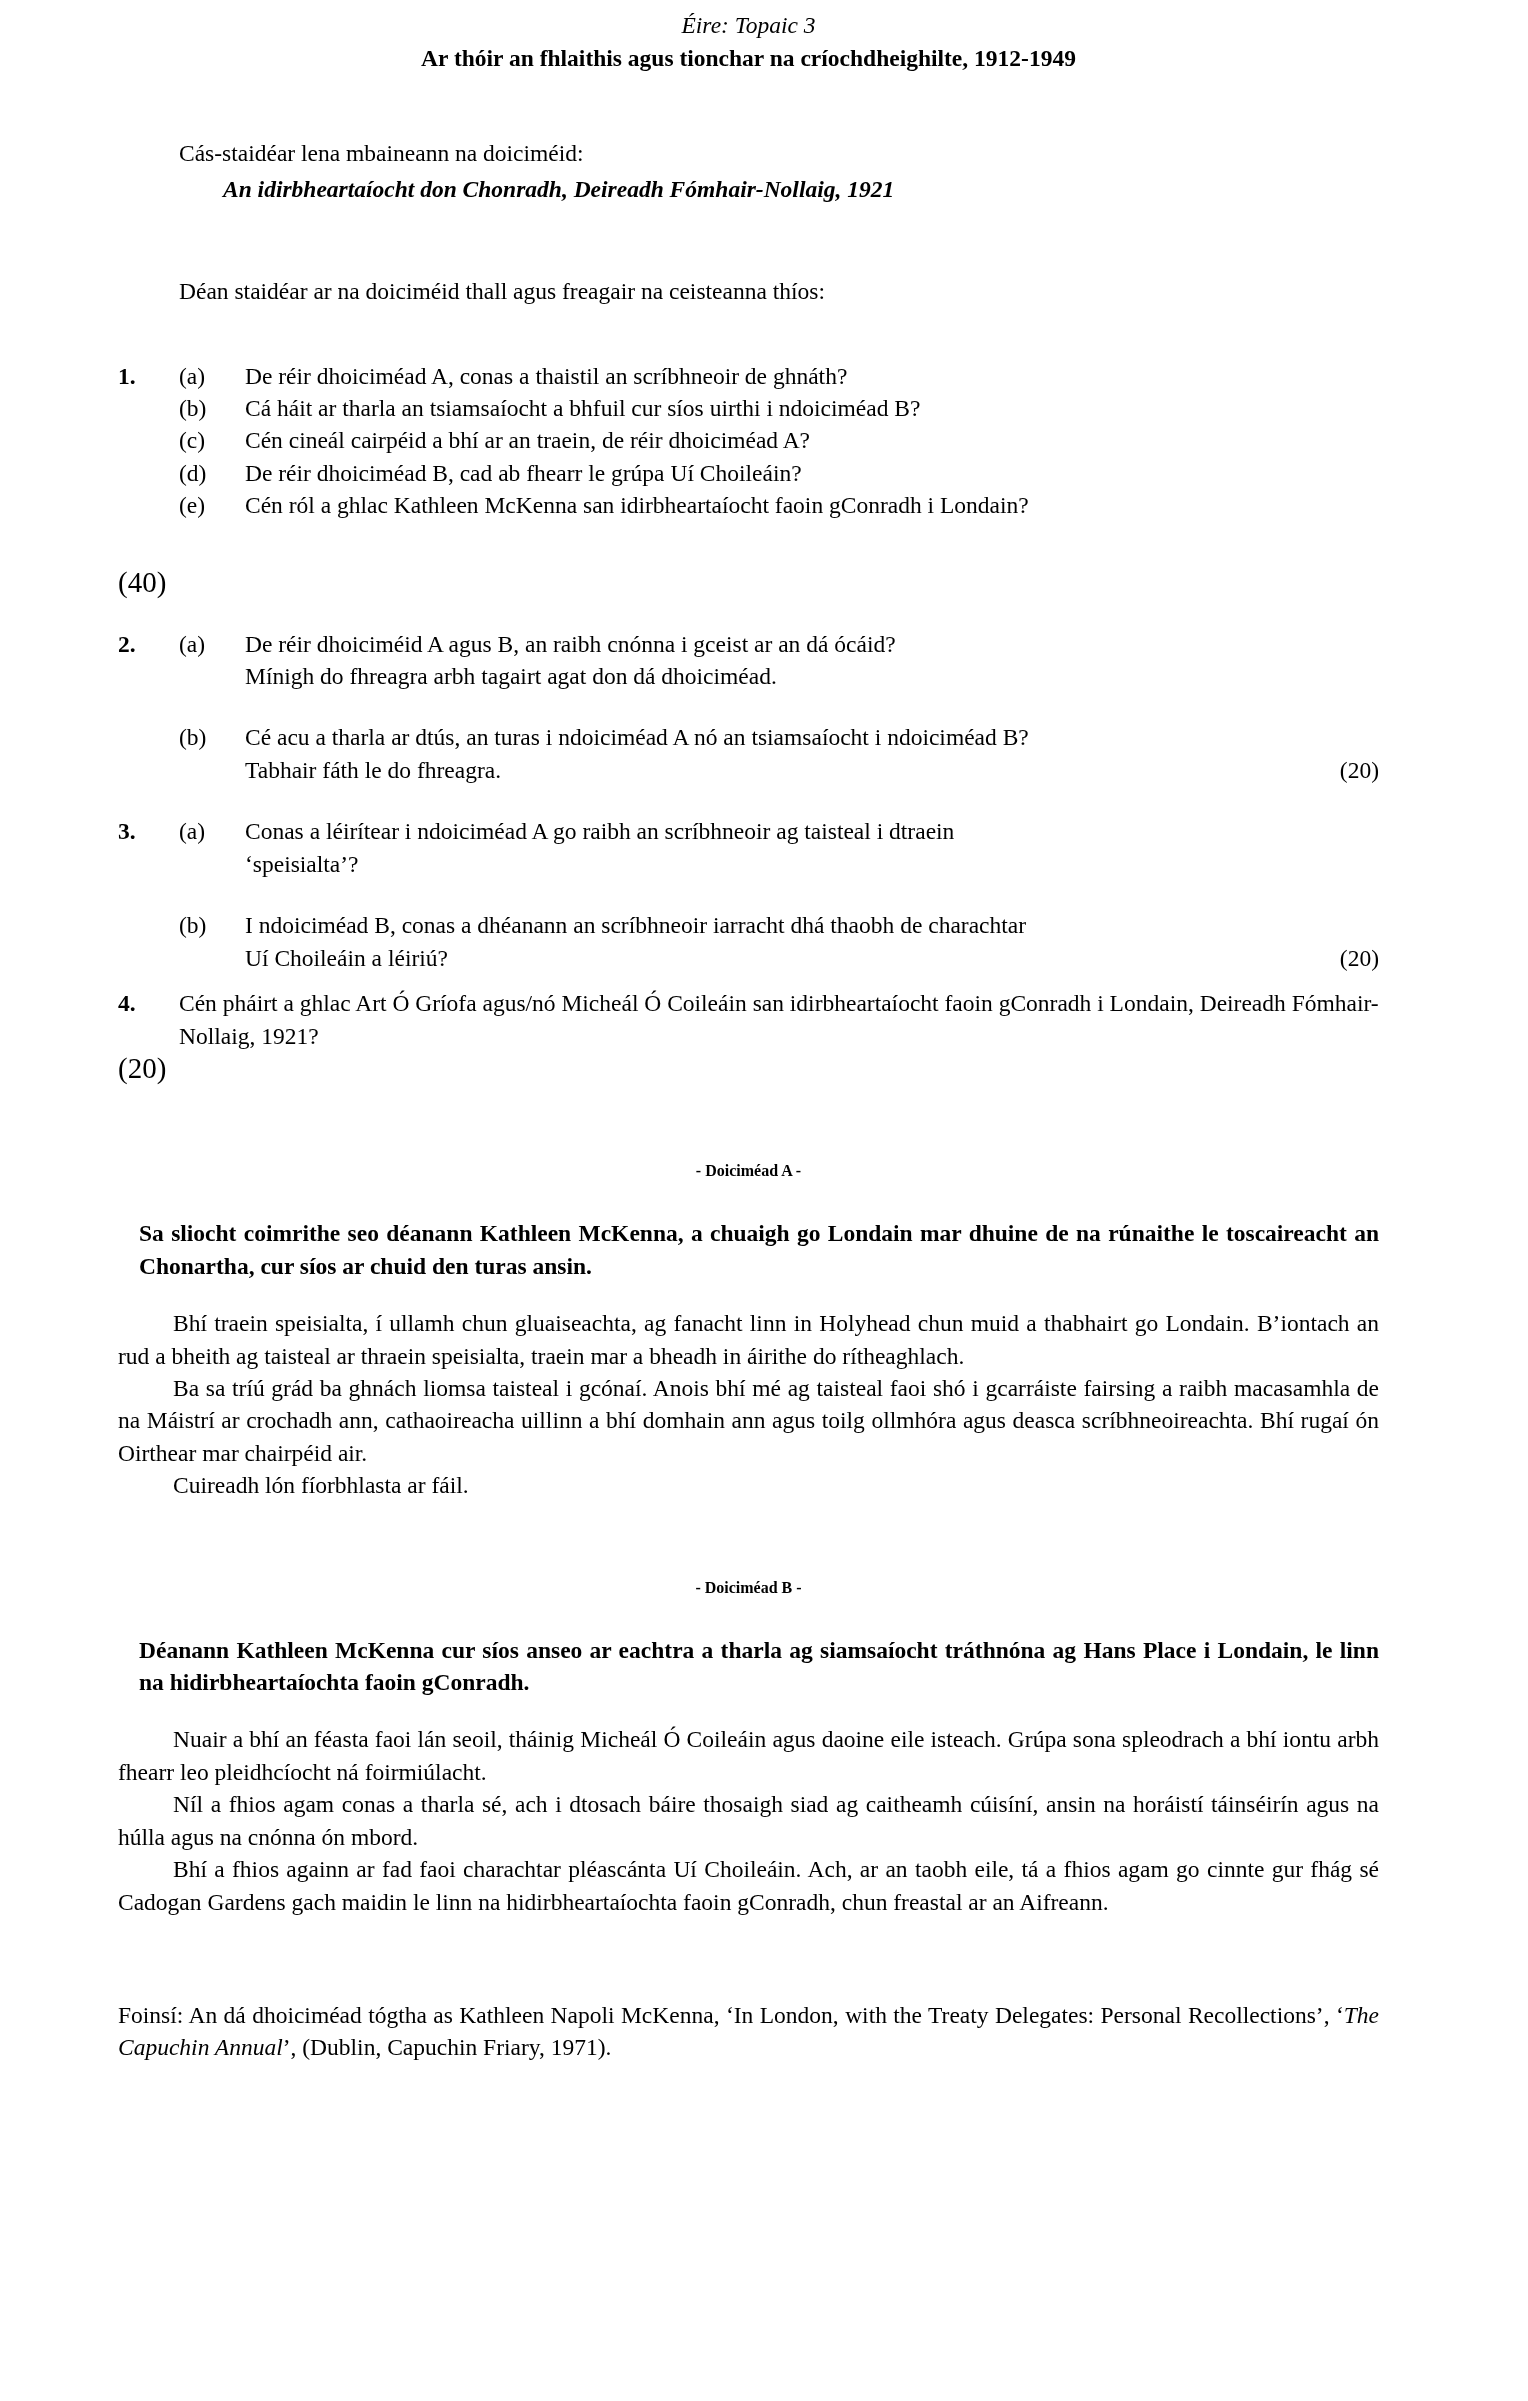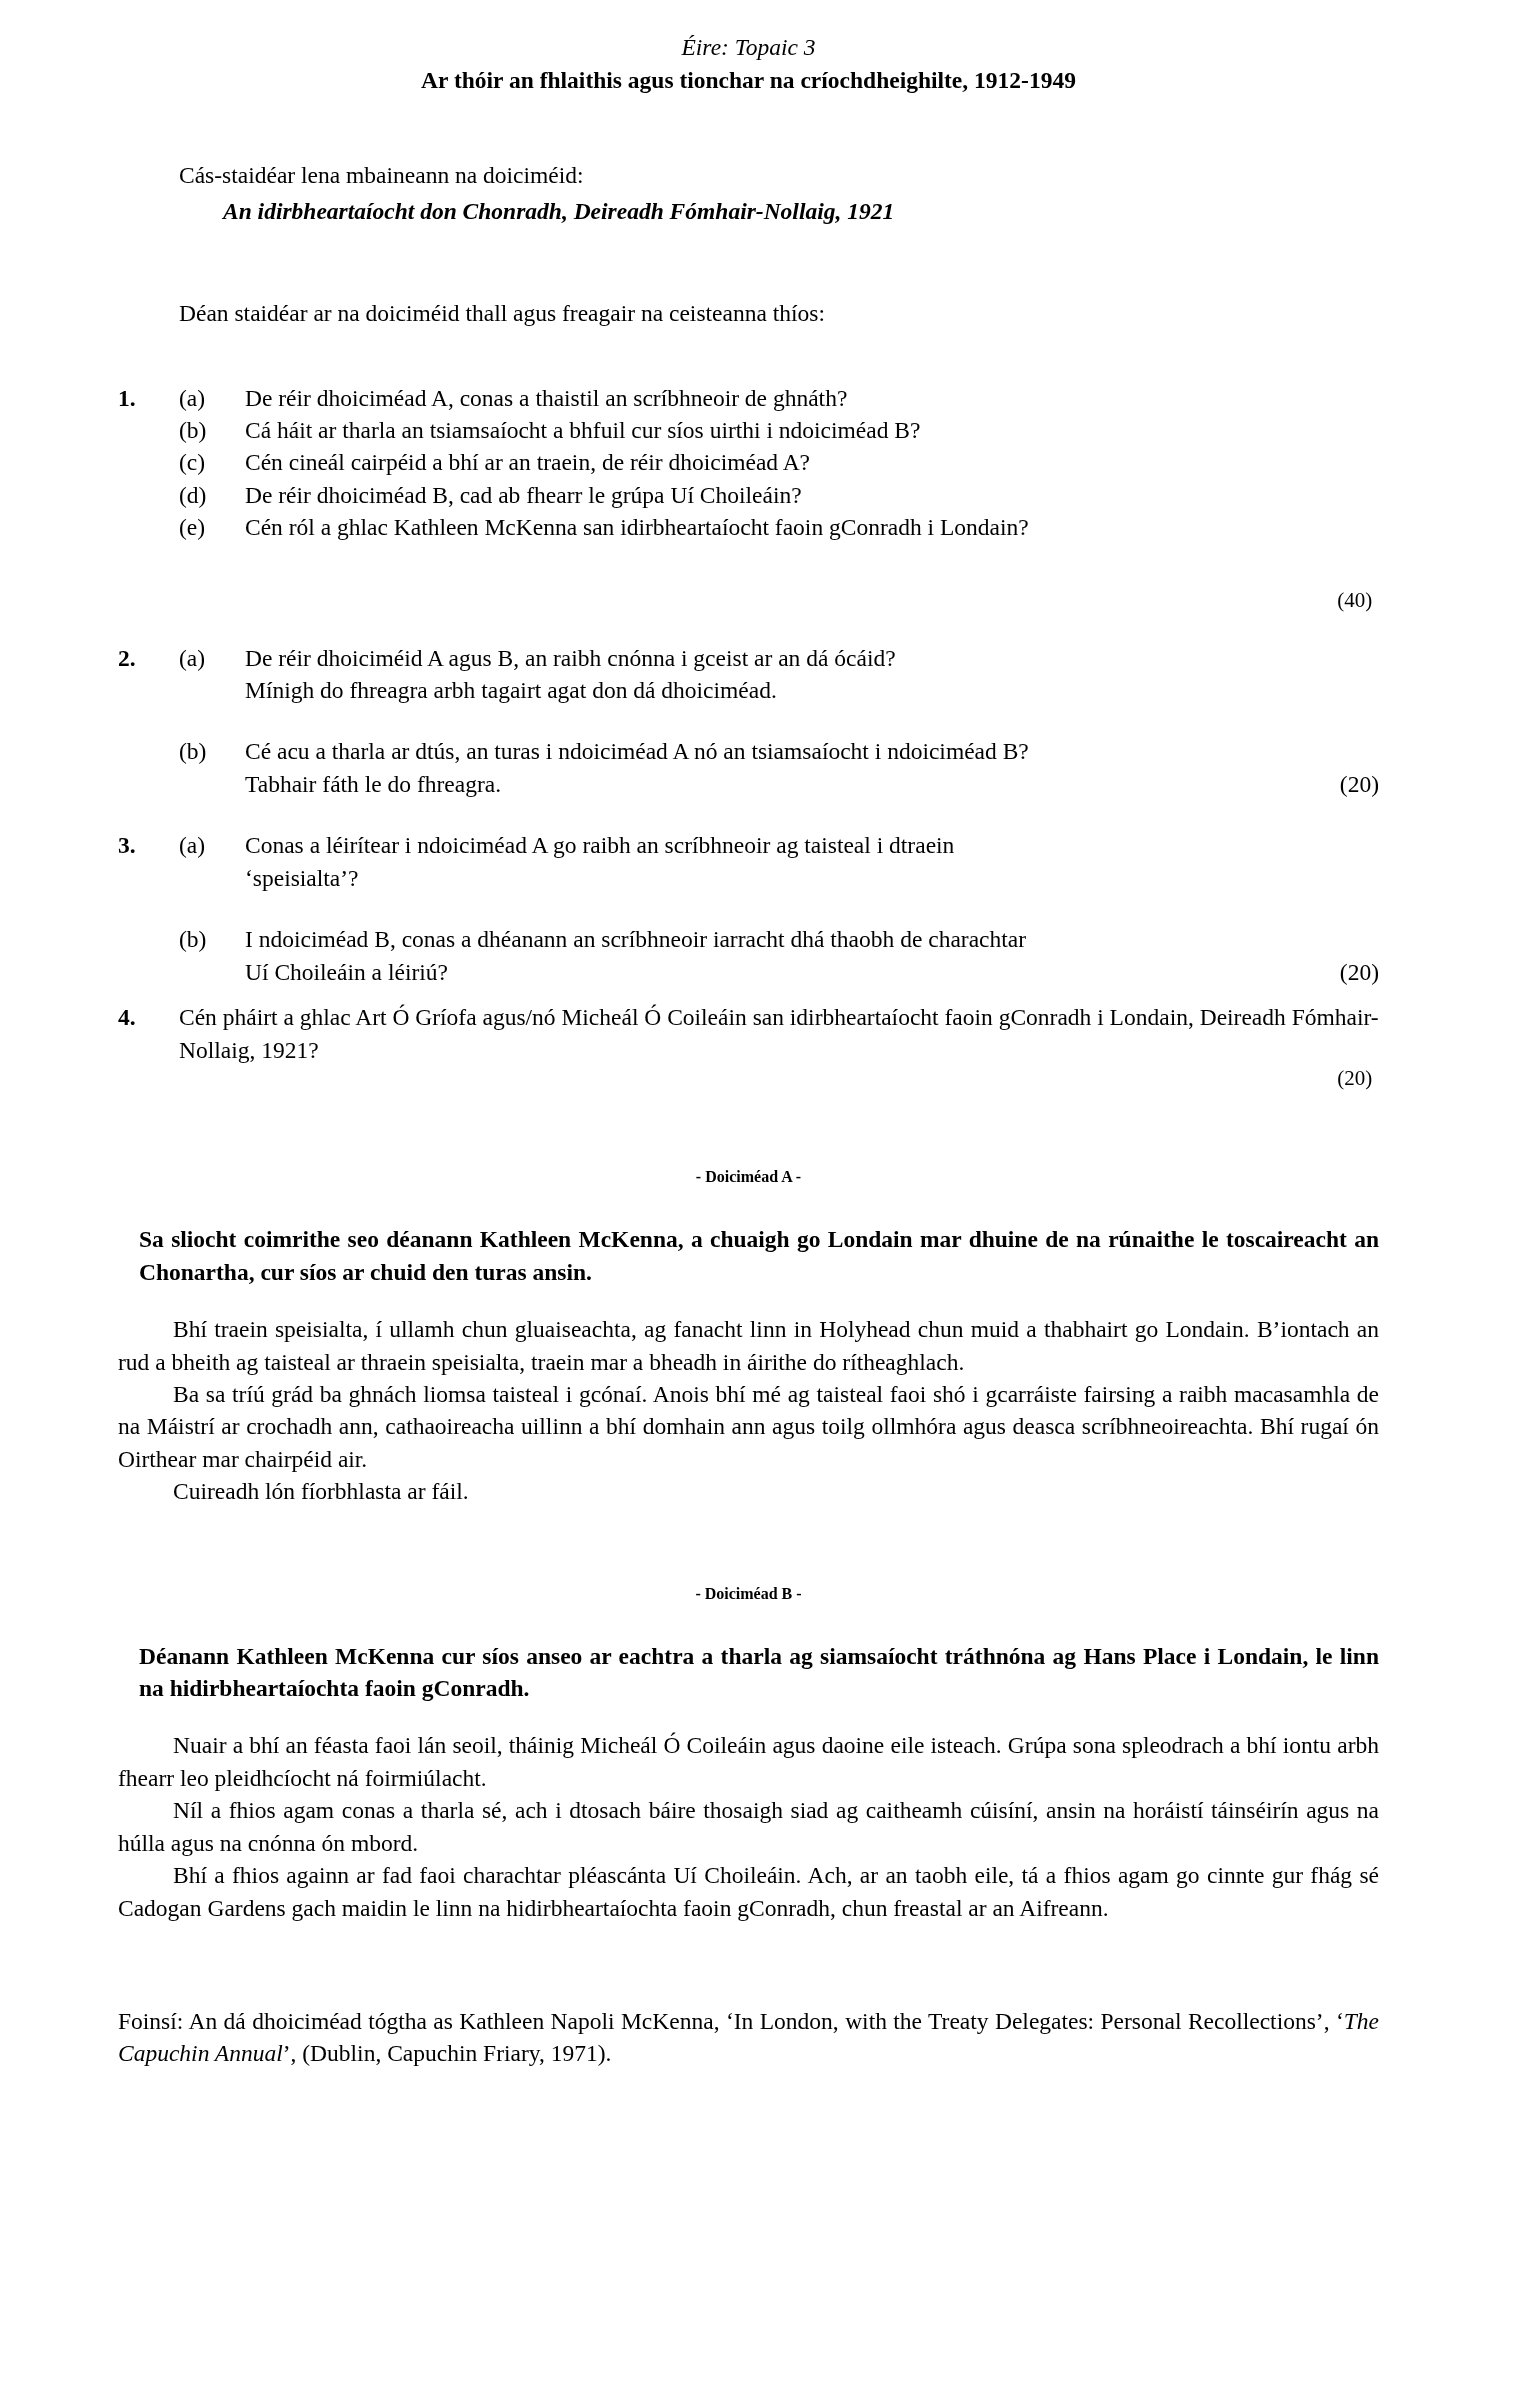--- a/index.html
+++ b/index.html
@@ -10,21 +10,21 @@
   body {
     font-family: "Liberation Serif", "DejaVu Serif", serif;
     color: #000000;
   }
   .page {
     width: 1476px;
     min-height: 2401px;
     box-sizing: border-box;
     background: #ffffff;
     position: relative;
-    padding: 32px 118px 34px 118px;
+    padding: 10px 118px 34px 118px;
   }
   .inner {
     width: 1261px;
     margin: 0 auto;
   }
 
   
   .hdr-line1 {
     text-align: center;
     font-style: italic;
@@ -83,22 +83,22 @@
     position: relative;
   }
   .qtext .cont {
     display: block;
   }
   .marks-right {
     float: right;
     padding-left: 22px;
   }
   .marks-line {
-    text-align: right;
-    font-size: 21px;
+    text-align: left;
+    font-size: 29px;
     padding-right: 6.7px;
   }
   .gap-sm { height: 13.4px; }
   .gap-md { height: 29px; }
   .gap-lg { height: 44px; }
 
   
   .doc-title {
     text-align: center;
     font-weight: bold;

